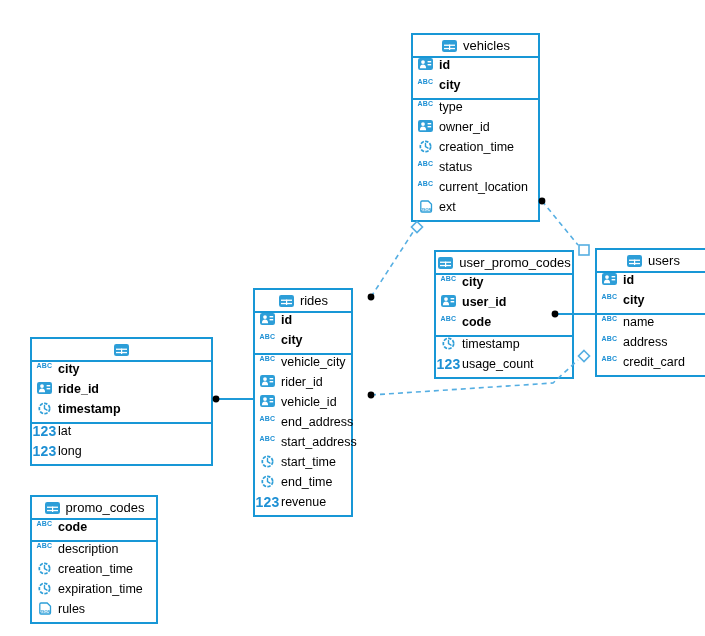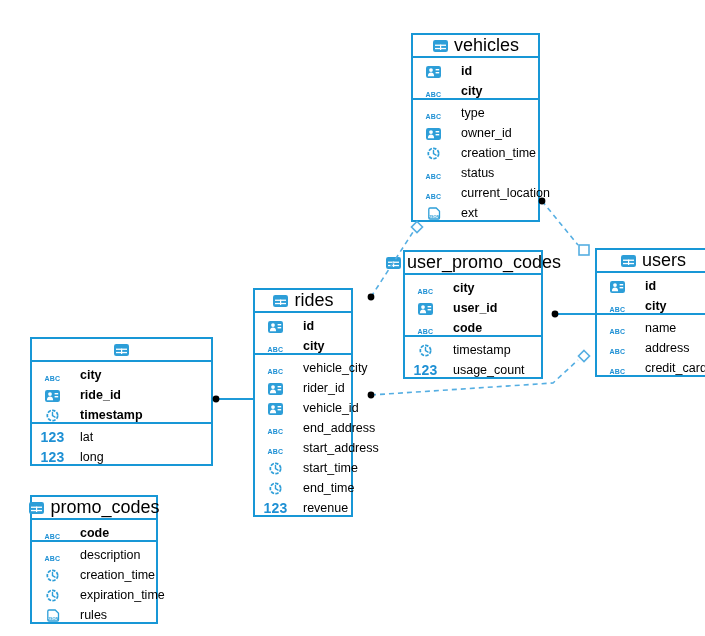--- a/index.html
+++ b/index.html
@@ -1,20 +1,20 @@
 <!DOCTYPE html>
 <html><head>
 <meta charset="utf-8">
 <style>
   html,body{margin:0;padding:0;background:#ffffff;font-family:"Liberation Sans",sans-serif;}
   #canvas{position:relative;width:705px;height:636px;background:#ffffff;overflow:hidden;}
   .erd-table{position:absolute;background:#ffffff;border:2px solid #1897d6;box-sizing:border-box;z-index:2;}
   .erd-header{display:flex;align-items:center;justify-content:center;gap:5px;height:21px;
-              border-bottom:2px solid #1897d6;font-size:18px;color:#000;white-space:nowrap;}
-  .erd-row{display:flex;align-items:flex-end;gap:19px;height:20px;padding:0 12px;font-size:12.5px;
+              border-bottom:2px solid #1897d6;font-size:13px;color:#000;white-space:nowrap;}
+  .erd-row{display:flex;align-items:flex-start;gap:5px;height:20px;padding:0 4px;font-size:12.5px;
            color:#000;white-space:nowrap;}
   .erd-row.pk{font-weight:bold;}
   .erd-divider{height:0;border-top:2px solid #1897d6;}
   .icon-box{flex:0 0 17px;width:17px;display:flex;align-items:center;justify-content:center;}
   .ticon{font-weight:bold;color:#1e90d4;font-size:7px;line-height:1;letter-spacing:0.2px;}
   .ticon.num{font-size:14px;}
   #conn-layer{position:absolute;left:0;top:0;width:705px;height:636px;z-index:3;pointer-events:none;}
 </style>
 </head>
 <body>
@@ -118,21 +118,21 @@
       <div class="erd-row ">
       <span class="icon-box">
       <svg width="14" height="13" viewBox="0 0 14 13">
       <path d="M3 1 H9.2 L12.5 4.2 V10.8 A1.2 1.2 0 0 1 11.3 12 H3 A1.2 1.2 0 0 1 1.8 10.8 V2.2 A1.2 1.2 0 0 1 3 1 Z" fill="none" stroke="#2d9ed8" stroke-width="1.3"></path>
       <text x="7.1" y="10.6" text-anchor="middle" font-size="3.9" font-weight="bold" font-family="Liberation Sans, sans-serif" fill="#2d9ed8">JSON</text>
           </svg>
         </span>
         <span>ext</span>
       </div>
     </div>
-    <div class="erd-table" style="left: 403px; top: 250px; width: 140px;">
+    <div class="erd-table" style="left: 434px; top: 250px; width: 140px;">
       <div class="erd-header">
     <span class="icon-box">
       <svg width="15" height="12" viewBox="0 0 15 12">
             <rect width="15" height="12" rx="2.2" fill="#2d9ed8"></rect>
       <rect x="2" y="4.6" width="11" height="1.3" fill="#fff"></rect>
       <rect x="2" y="7.9" width="11" height="1.3" fill="#fff"></rect>
       <rect x="7" y="4.6" width="1.2" height="5.4" fill="#fff"></rect>
           </svg>
         </span>
         <span>user_promo_codes</span>

